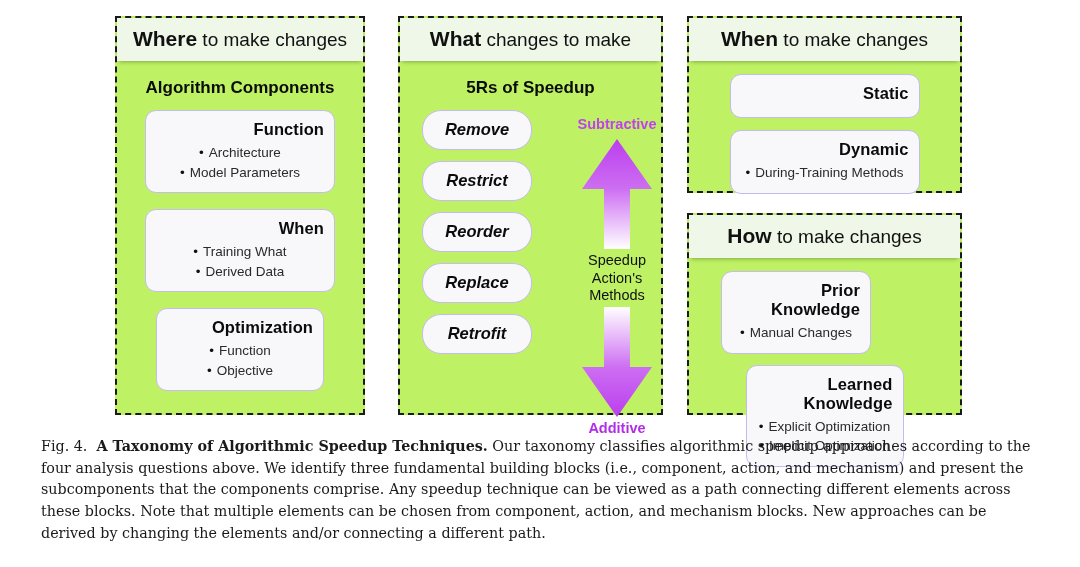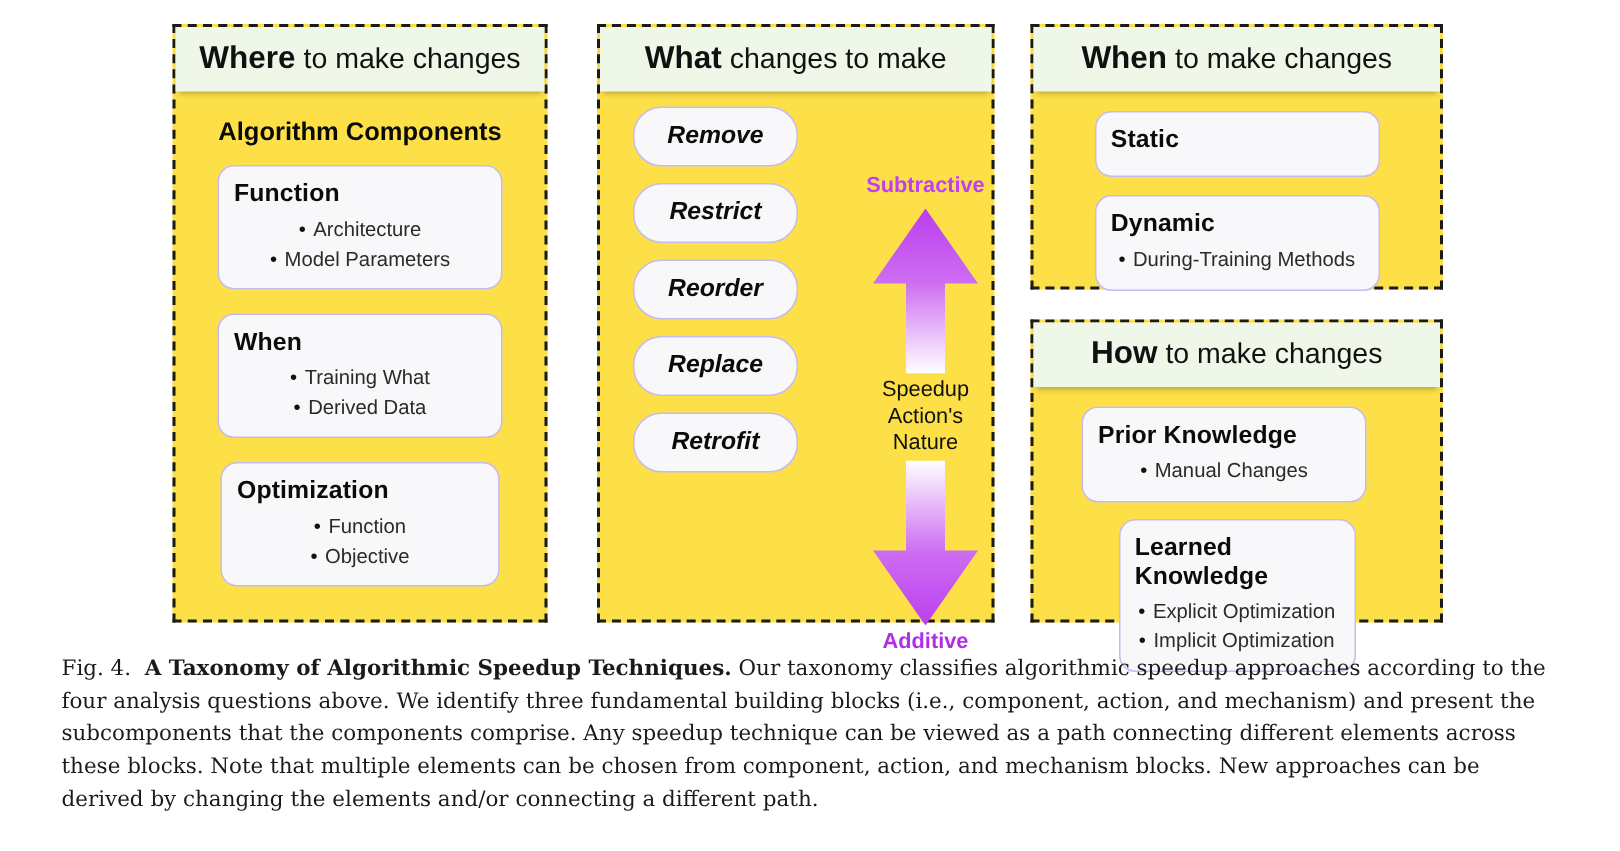--- a/index.html
+++ b/index.html
@@ -13,21 +13,21 @@
   }
   .figure{
     position:absolute;
     left:0;top:0;
     width:1080px;height:432px;
   }
   
   .panel{
     position:absolute;
     border:2px dashed #1a1a1a;
-    background:#fde047;
+    background:#bef264;
     box-sizing:border-box;
   }
   .panel-header{
     background:#eef7e8;
     text-align:center;
     font-size:19px;
     font-weight:400;
     color:#111;
     padding:9px 4px 10px 4px;
     box-shadow:0 3px 4px -2px rgba(0,0,0,.30);
@@ -50,21 +50,21 @@
   
   .card{
     border:1.5px solid #c6bbf0;
     border-radius:11px;
     background:#f8f8fa;
     box-sizing:border-box;
     margin:0 auto 16px auto;
     padding:9px 10px 10px 10px;
   }
   .card-title{
-    text-align:left;
+    text-align:right;
     font-weight:700;
     font-size:16.5px;
     color:#0b0b0b;
     margin-bottom:4px;
     letter-spacing:.1px;
   }
   .card ul{
     margin:0;padding:0;list-style:none;
     text-align:center;
   }
@@ -149,35 +149,36 @@
       </div>
 
       <div class="card" style="width:190px;">
         <div class="card-title">When</div>
         <ul>
           <li>Training What</li>
           <li>Derived Data</li>
         </ul>
       </div>
 
-      <div class="card" style="width:186px;">
+      <div class="card" style="width:168px;">
         <div class="card-title">Optimization</div>
         <ul>
           <li>Function</li>
           <li>Objective</li>
         </ul>
       </div>
     </div>
   </div>
 
   <div class="panel" style="left:398px; top:16px; width:265px; height:399px;">
     <div class="panel-header">
       <b>What</b><span> changes to make</span>
     </div>
     <div class="panel-body" style="padding:10px 12px;">
+      <div class="section-title">5Rs of Speedup</div>
 
       <div style="margin-left:10px;">
         <div class="pill" style="margin-bottom:11px;">Remove</div>
         <div class="pill" style="margin-bottom:11px;">Restrict</div>
         <div class="pill" style="margin-bottom:11px;">Reorder</div>
         <div class="pill" style="margin-bottom:11px;">Replace</div>
         <div class="pill">Retrofit</div>
       </div>
 
       <div class="arrow-col" style="top:56px;">
@@ -187,21 +188,21 @@
             <linearGradient id="gradUp" x1="0" y1="0" x2="0" y2="1">
               <stop offset="0%" stop-color="#bb3eee" stop-opacity="1"></stop>
               <stop offset="45%" stop-color="#cd6ef2" stop-opacity="1"></stop>
               <stop offset="100%" stop-color="#ffffff" stop-opacity="1"></stop>
             </linearGradient>
           </defs>
           <polygon points="39,2 74,52 52,52 52,112 26,112 26,52 4,52" fill="url(#gradUp)"></polygon>
         </svg>
         <div class="nature-text" style="margin-top:3px;">Speedup
 Action's
-Nature</div>
+Methods</div>
         <svg width="78" height="112" viewBox="0 0 78 112" style="display:block;margin:2px auto 0 auto;">
           <defs>
             <linearGradient id="gradDown" x1="0" y1="0" x2="0" y2="1">
               <stop offset="0%" stop-color="#ffffff" stop-opacity="1"></stop>
               <stop offset="55%" stop-color="#cd6ef2" stop-opacity="1"></stop>
               <stop offset="100%" stop-color="#bb3eee" stop-opacity="1"></stop>
             </linearGradient>
           </defs>
           <polygon points="39,110 74,60 52,60 52,0 26,0 26,60 4,60" fill="url(#gradDown)"></polygon>
         </svg>
@@ -225,21 +226,21 @@
         </ul>
       </div>
     </div>
   </div>
 
   <div class="panel" style="left:687px; top:213px; width:275px; height:202px;">
     <div class="panel-header">
       <b>How</b><span> to make changes</span>
     </div>
     <div class="panel-body" style="padding:13px 14px;">
-      <div class="card" style="width:190px;margin-bottom:11px;margin-left:18px;">
+      <div class="card" style="width:150px;margin-bottom:11px;margin-left:18px;">
         <div class="card-title">Prior Knowledge</div>
         <ul>
           <li>Manual Changes</li>
         </ul>
       </div>
       <div class="card" style="width:158px;margin-bottom:0;">
         <div class="card-title">Learned Knowledge</div>
         <ul>
           <li>Explicit Optimization</li>
           <li>Implicit Optimization</li>

